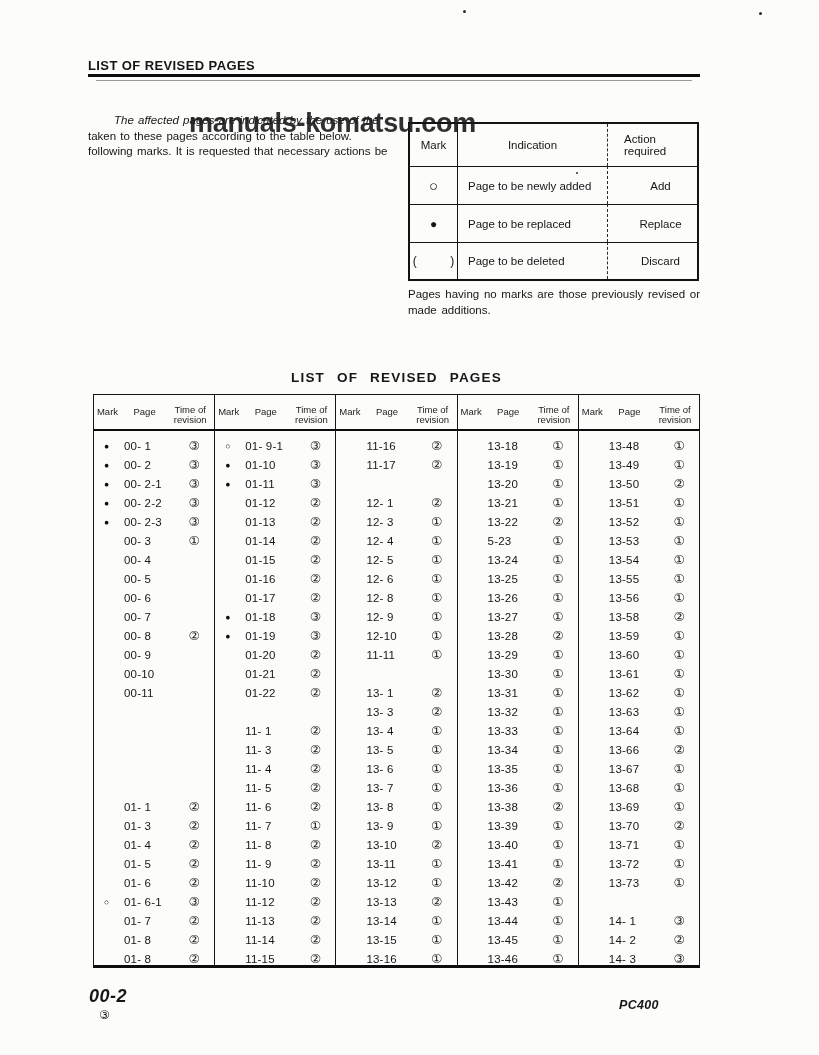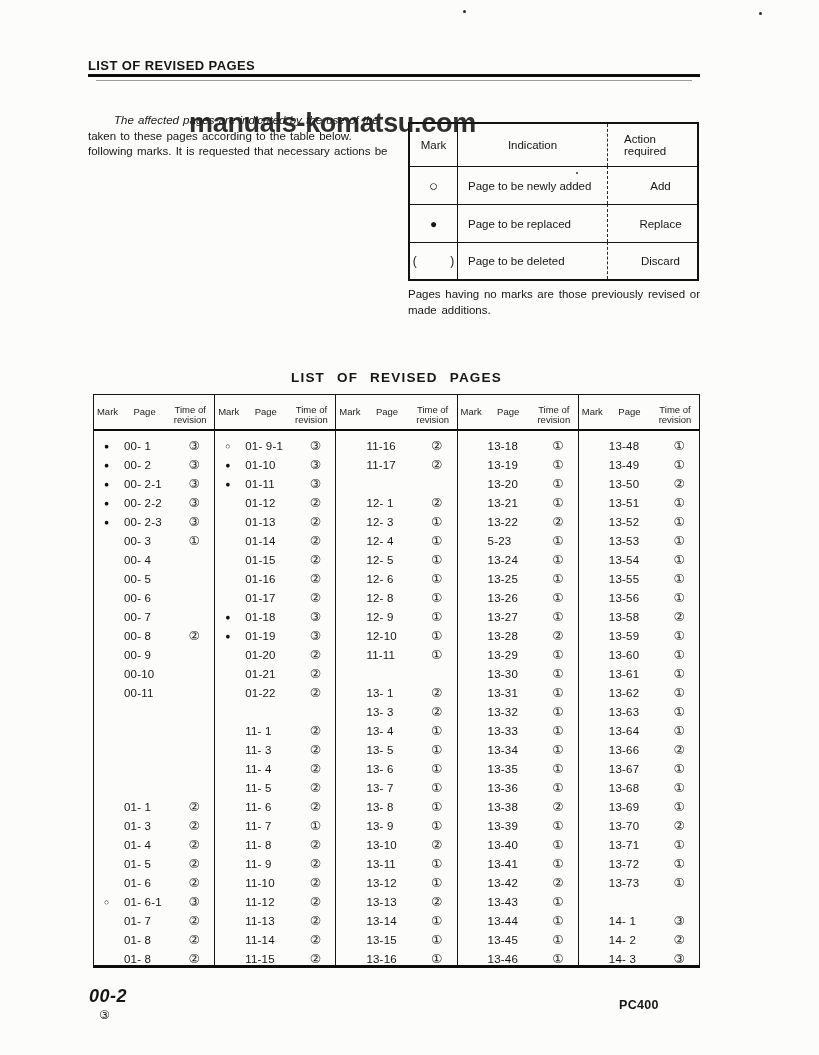--- a/index.html
+++ b/index.html
@@ -57,21 +57,21 @@
   .trow{height:19px;display:flex;align-items:center;}
   .tc-mark{width:25px;text-align:center;font-size:8.5px;color:#101010;}
   .tc-page{flex:1;font-size:11.5px;white-space:pre;letter-spacing:.2px;padding-left:5px;}
   .tc-rev{width:40px;text-align:center;font-size:12.5px;
           font-family:"DejaVu Sans","Liberation Sans",sans-serif;color:#1b1b1b;}
 
   
   .footer-page{position:absolute;left:89px;top:986px;font-size:18px;font-weight:bold;letter-spacing:.5px;font-style:italic;}
   .footer-rev{position:absolute;left:99px;top:1008px;font-size:12px;
               font-family:"DejaVu Sans","Liberation Sans",sans-serif;}
-  .footer-model{position:absolute;left:619px;top:998px;font-size:12.5px;font-weight:bold;letter-spacing:.3px;}
+  .footer-model{position:absolute;left:619px;top:998px;font-size:12.5px;font-weight:bold;letter-spacing:.3px;font-style:italic;}
 
   
   .speck{position:absolute;background:#2c2c2c;border-radius:50%;}
   .speck1{left:463px;top:10px;width:3px;height:3px;}
   .speck2{left:759px;top:12px;width:3px;height:3px;}
   .speck3{left:576px;top:172px;width:2px;height:2px;}
 </style>
 </head>
 <body>
 

